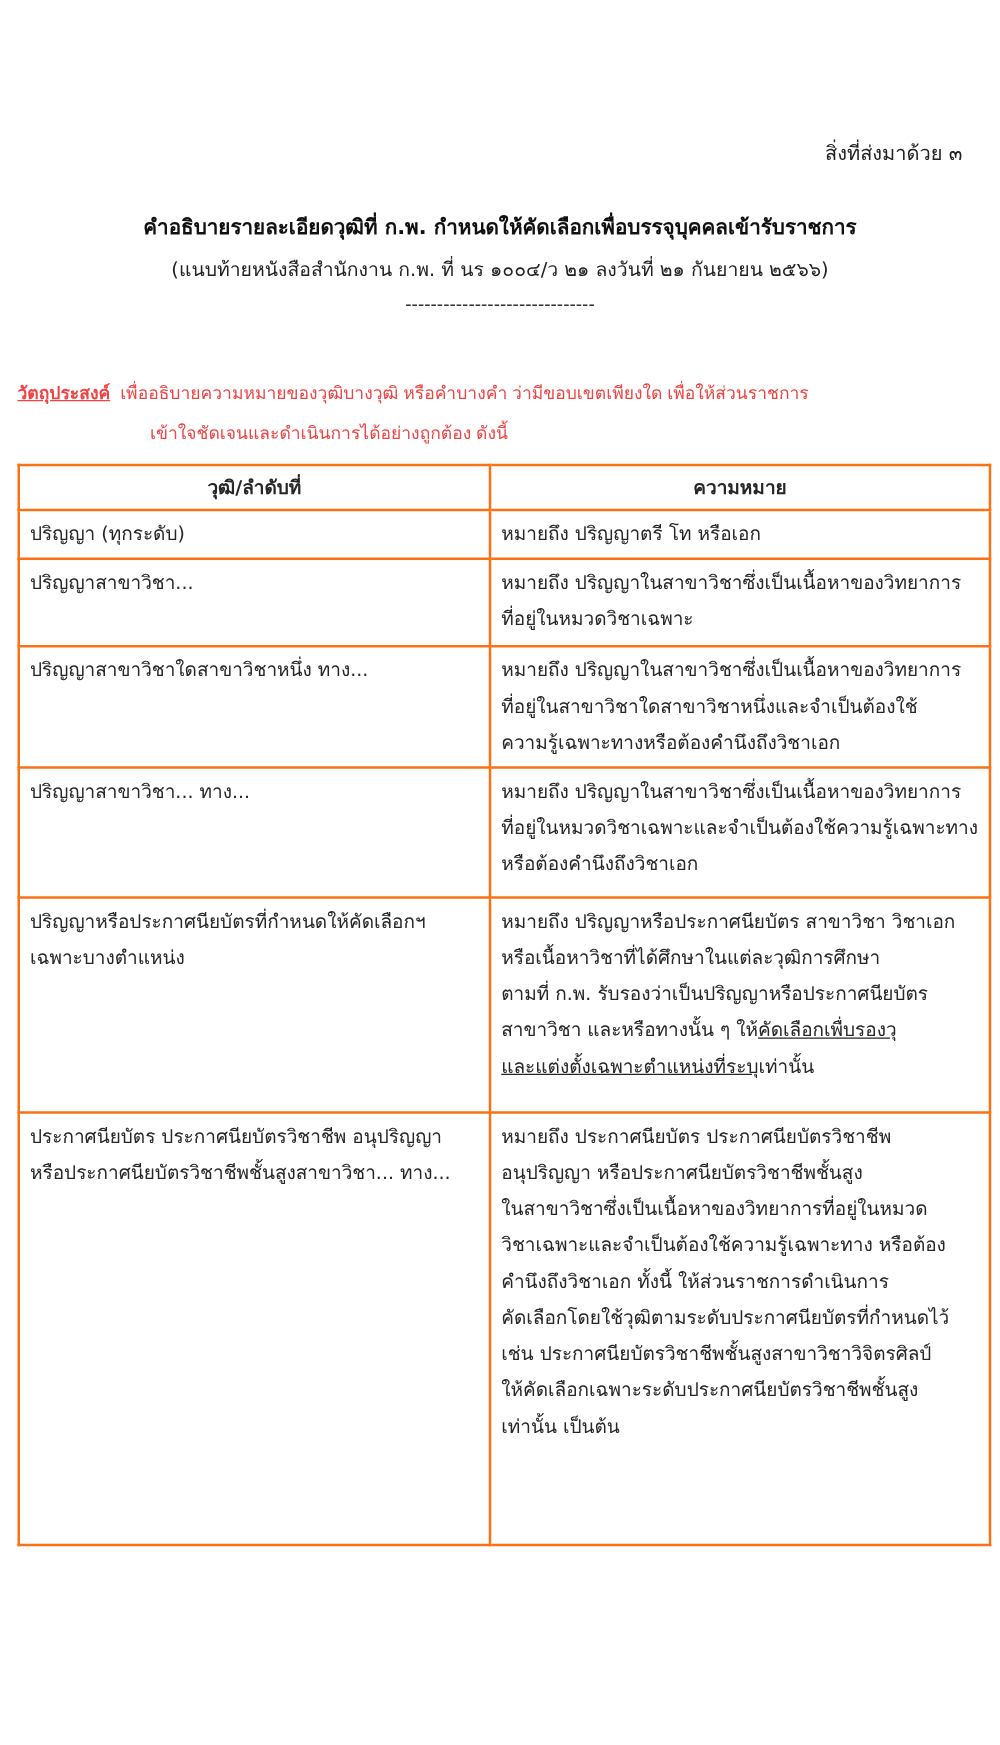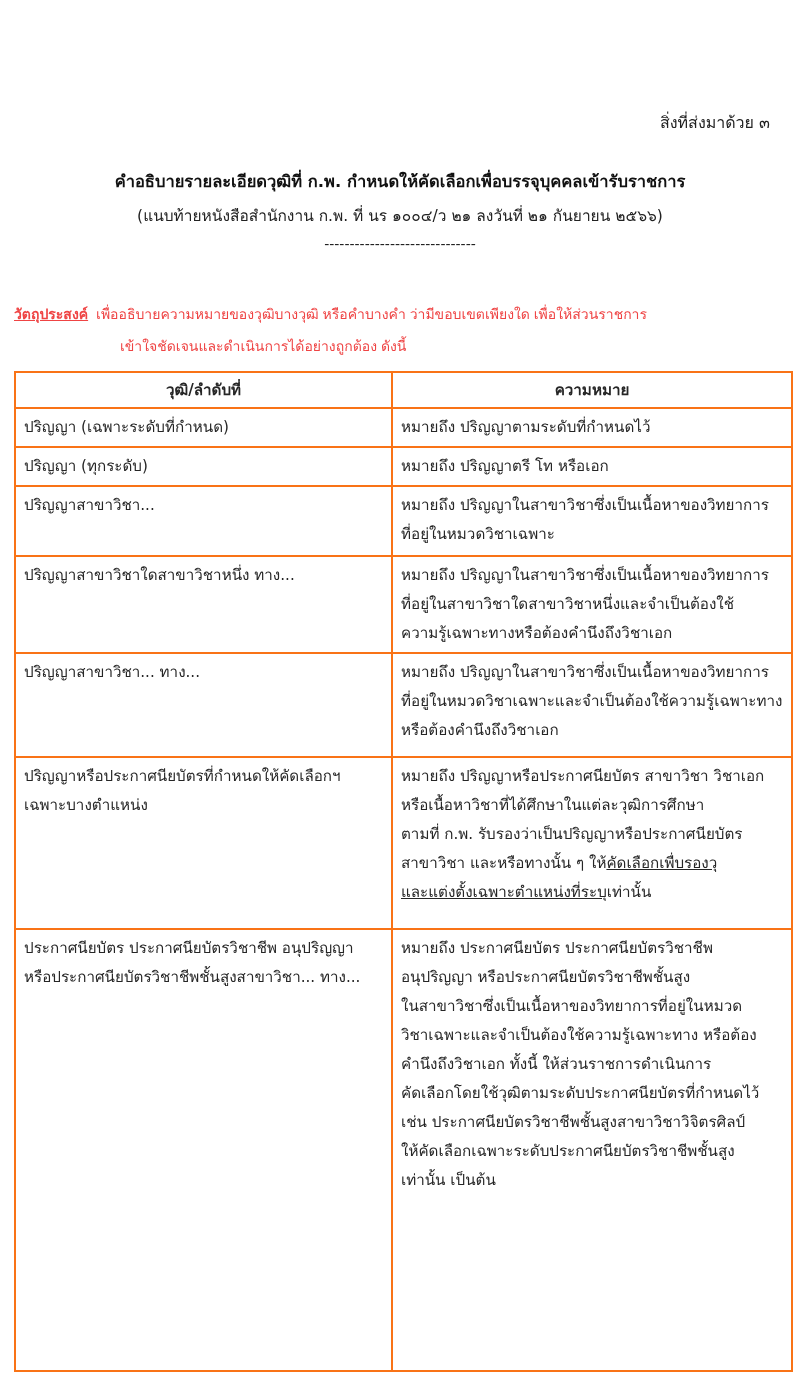--- a/index.html
+++ b/index.html
@@ -66,24 +66,20 @@
   <colgroup>
       <col class="c1">
       <col class="c2">
     </colgroup>
   <tbody>
       <tr>
     <th>วุฒิ/ลำดับที่</th>
     <th>ความหมาย</th>
   </tr>
 
-  <tr style="height:36px;">
-    <td>ปริญญา (เฉพาะระดับที่กำหนด)</td>
-    <td>หมายถึง ปริญญาตามระดับที่กำหนดไว้</td>
-  </tr>
 
   <tr style="height:36px;">
     <td>ปริญญา (ทุกระดับ)</td>
     <td>หมายถึง ปริญญาตรี โท หรือเอก</td>
   </tr>
 
   <tr style="height:70px;">
     <td>ปริญญาสาขาวิชา...</td>
     <td>
       <div>หมายถึง ปริญญาในสาขาวิชาซึ่งเป็นเนื้อหาของวิทยาการ</div>
@@ -116,21 +112,21 @@
     </td>
     <td>
       <div>หมายถึง ปริญญาหรือประกาศนียบัตร สาขาวิชา วิชาเอก</div>
       <div>หรือเนื้อหาวิชาที่ได้ศึกษาในแต่ละวุฒิการศึกษา</div>
       <div>ตามที่ ก.พ. รับรองว่าเป็นปริญญาหรือประกาศนียบัตร</div>
       <div><span>สาขาวิชา และหรือทางนั้น ๆ ให้</span><span class="u">คัดเลือกเพื่บรองวุ</span></div>
       <div><span class="u">และแต่งตั้งเฉพาะตำแหน่งที่ระบุ</span><span>เท่านั้น</span></div>
     </td>
   </tr>
 
-  <tr style="height:442px;padding-left:36px;">
+  <tr style="height:346px;padding-left:36px;">
     <td>
       <div>ประกาศนียบัตร ประกาศนียบัตรวิชาชีพ อนุปริญญา</div>
       <div>หรือประกาศนียบัตรวิชาชีพชั้นสูงสาขาวิชา... ทาง...</div>
     </td>
     <td>
       <div>หมายถึง ประกาศนียบัตร ประกาศนียบัตรวิชาชีพ</div>
       <div>อนุปริญญา หรือประกาศนียบัตรวิชาชีพชั้นสูง</div>
       <div>ในสาขาวิชาซึ่งเป็นเนื้อหาของวิทยาการที่อยู่ในหมวด</div>
       <div>วิชาเฉพาะและจำเป็นต้องใช้ความรู้เฉพาะทาง หรือต้อง</div>
       <div>คำนึงถึงวิชาเอก ทั้งนี้ ให้ส่วนราชการดำเนินการ</div>

